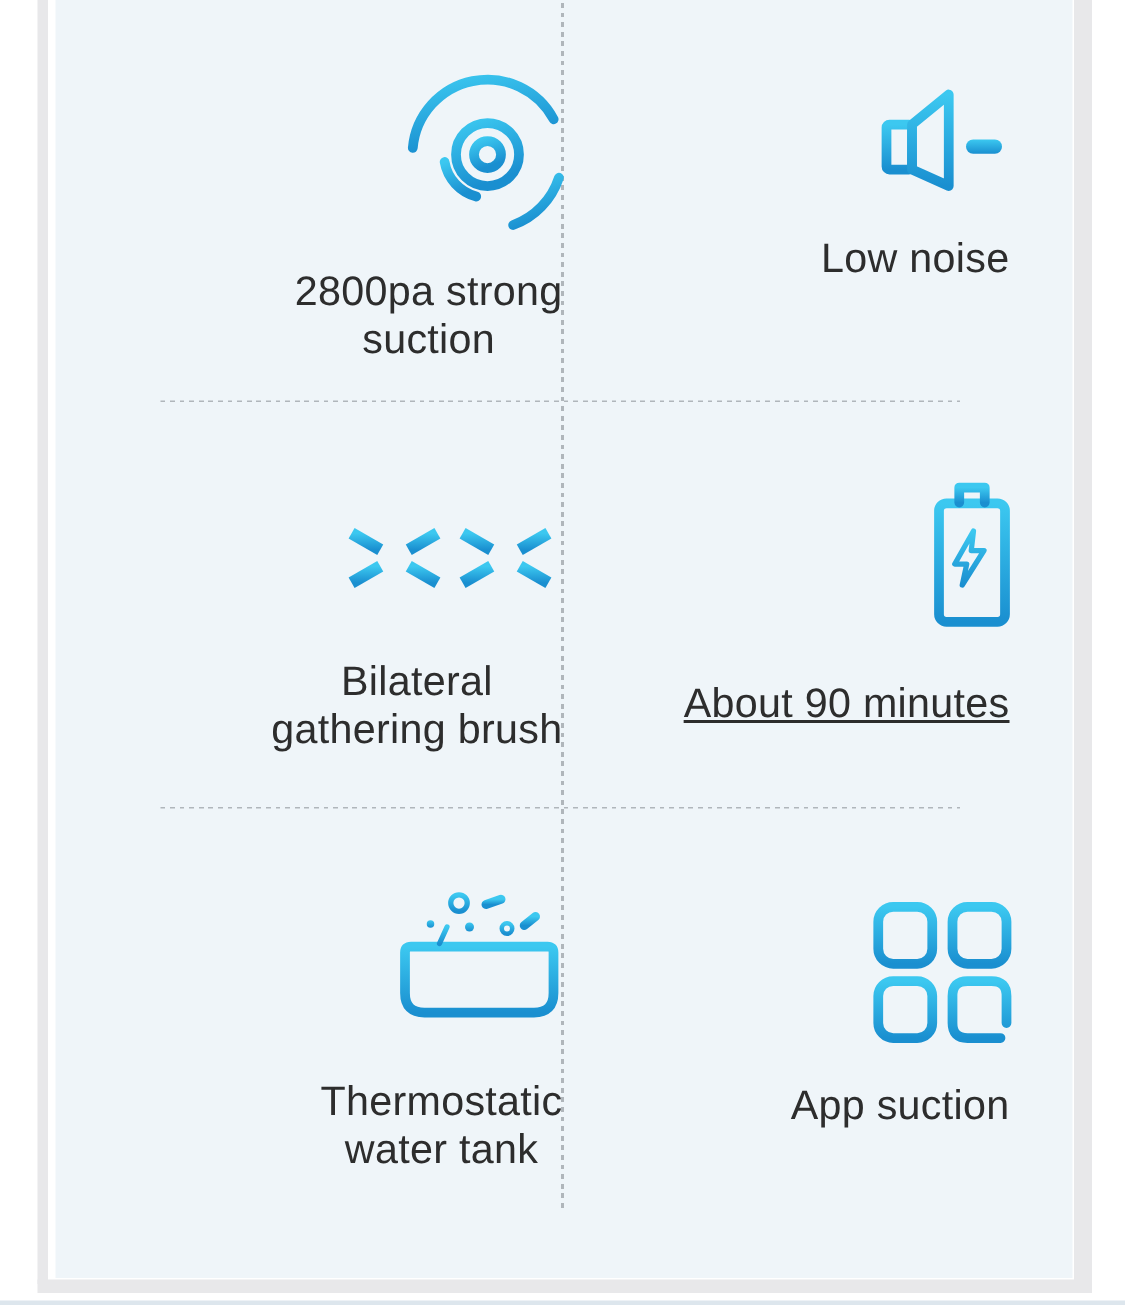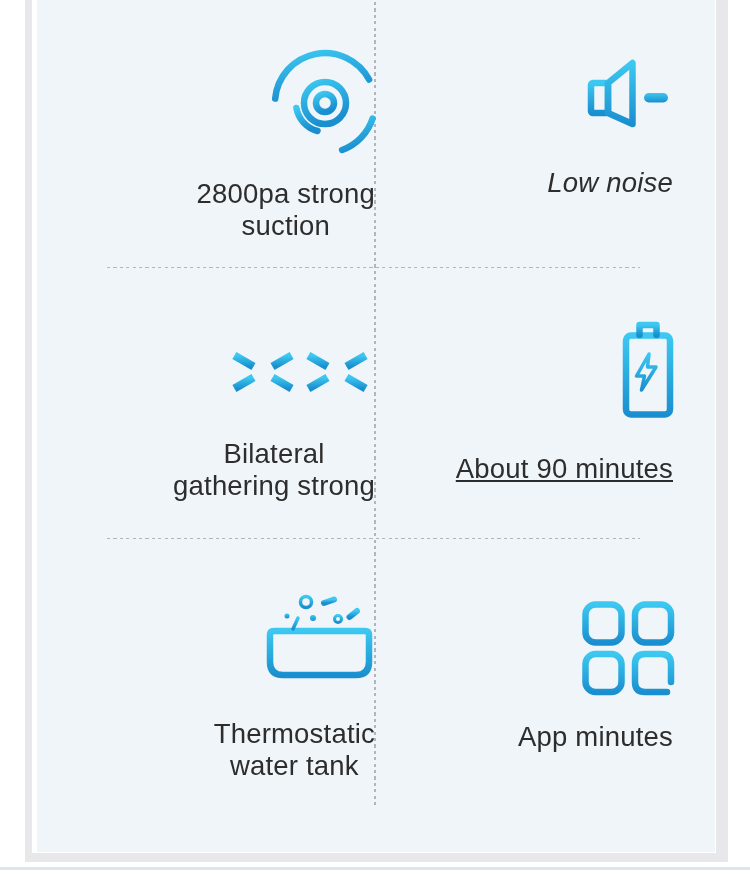--- a/index.html
+++ b/index.html
@@ -36,21 +36,21 @@
   .cell.row1{top:0;}
   .cell.row2{top:268px;}
   .cell.row3{top:541px;}
   .feature-label{
     color:var(--text-color,#2d2d2d);
     font-size:27.5px;line-height:32px;text-align:center;white-space:pre-line;
     letter-spacing:0.2px;
   }
   
   .c1 .icon-wrap{margin-top:56px;}  .c1 .feature-label{margin-top:24px;}
-  .c2 .icon-wrap{margin-top:61px;}  .c2 .feature-label{margin-top:41px;font-style:italic;}
+  .c2 .icon-wrap{margin-top:61px;}  .c2 .feature-label{margin-top:30px;}
   .c3 .icon-wrap{margin-top:65px;}  .c3 .feature-label{margin-top:27px;}
   .c4 .icon-wrap{margin-top:54px;}  .c4 .feature-label{margin-top:36px;text-decoration:underline;}
   .c5 .icon-wrap{margin-top:53px;}  .c5 .feature-label{margin-top:39px;margin-left:16px;}
   .c6 .icon-wrap{margin-top:61px;}  .c6 .feature-label{margin-top:27px;}
   .icon-wrap{display:block;}
   .stroke{fill:none;stroke-width:6.5;stroke-linecap:round;stroke-linejoin:round;}
 </style>
 </head>
 <body>
 
@@ -125,21 +125,21 @@
         <line x1="112" y1="28" x2="112" y2="2"></line>
         <line x1="112" y1="50" x2="112" y2="76"></line>
         <line x1="121.5" y1="44.5" x2="140.6" y2="55.5"></line>
         <line x1="102.5" y1="44.5" x2="83.4" y2="55.5"></line>
         <line x1="102.5" y1="33.5" x2="83.4" y2="22.5"></line>
         <line x1="121.5" y1="33.5" x2="140.6" y2="22.5"></line>
       </g>
     </svg>
   </span>
   <div class="feature-label">Bilateral
-gathering strong</div>
+gathering brush</div>
 </div>
 
 <div class="cell col2 row2 c4">
   <span class="icon-wrap">
     <svg width="50" height="95" viewBox="0 0 50 95">
       <defs>
           <linearGradient id="g4" x1="0" y1="0" x2="0" y2="1">
         <stop offset="0" stop-color="#3cc8f0"></stop>
         <stop offset="1" stop-color="#1a8fd0"></stop>
       </linearGradient>
@@ -190,14 +190,14 @@
       </linearGradient>
         </defs>
       <g class="stroke" stroke="url(#g6)" stroke-width="5" stroke-linecap="butt">
         <rect x="2.5" y="2.5" width="36" height="38" rx="10"></rect>
         <rect x="52" y="2.5" width="36" height="38" rx="10"></rect>
         <rect x="2.5" y="52" width="36" height="38" rx="10"></rect>
         <path d="M 84 90 L 62 90 Q 52 90 52 80 L 52 62 Q 52 52 62 52 L 78 52 Q 88 52 88 62 L 88 80"></path>
       </g>
     </svg>
   </span>
-  <div class="feature-label">App minutes</div>
+  <div class="feature-label">App suction</div>
 </div>
 
 </body></html>

